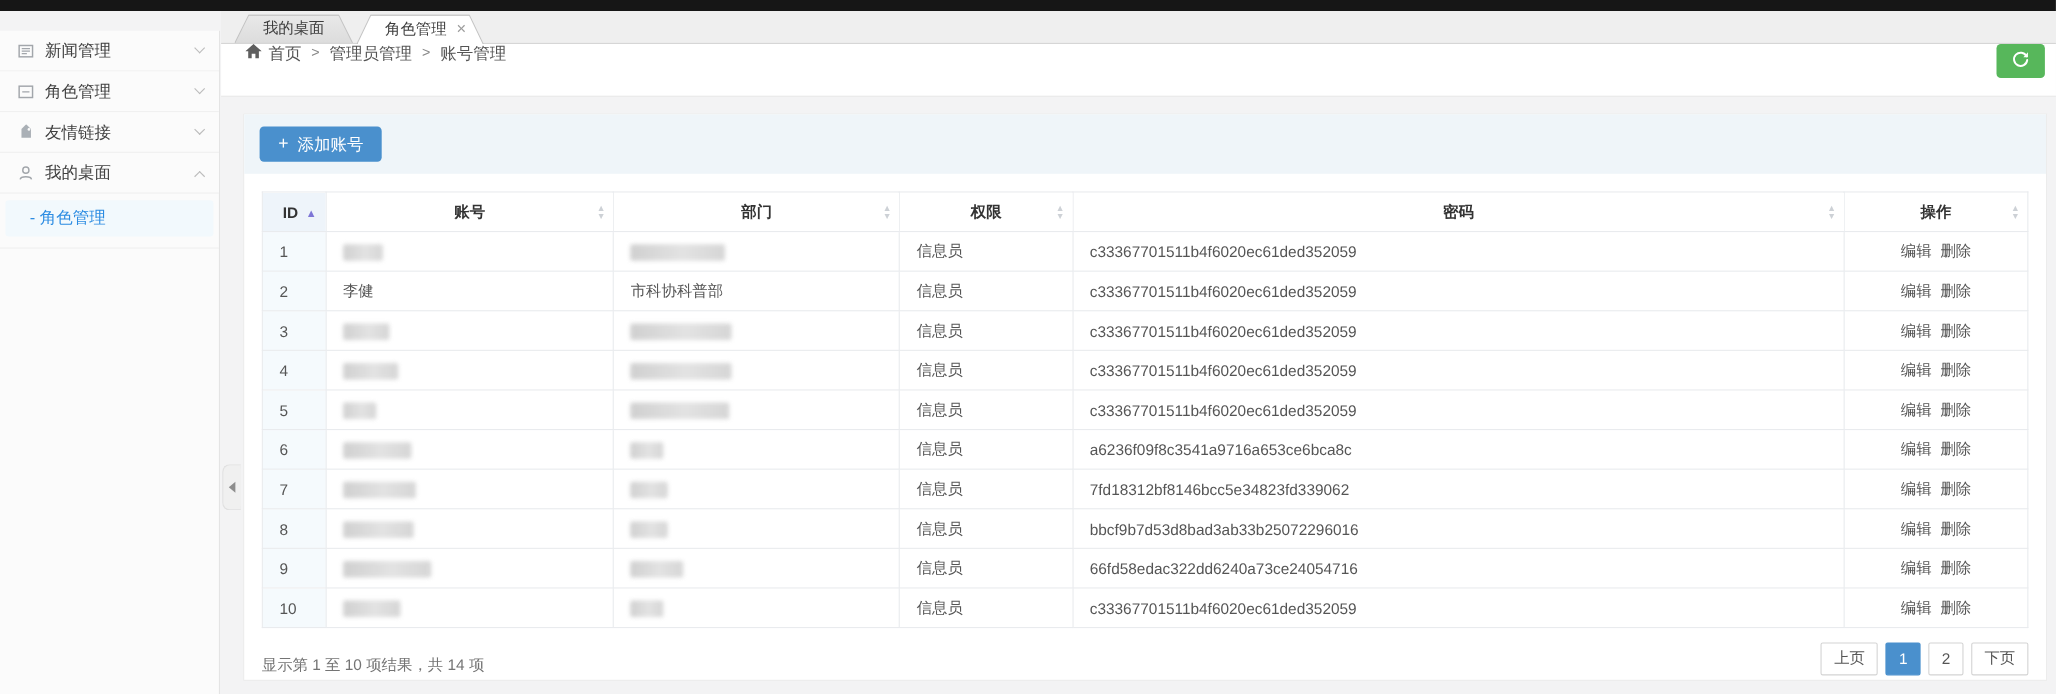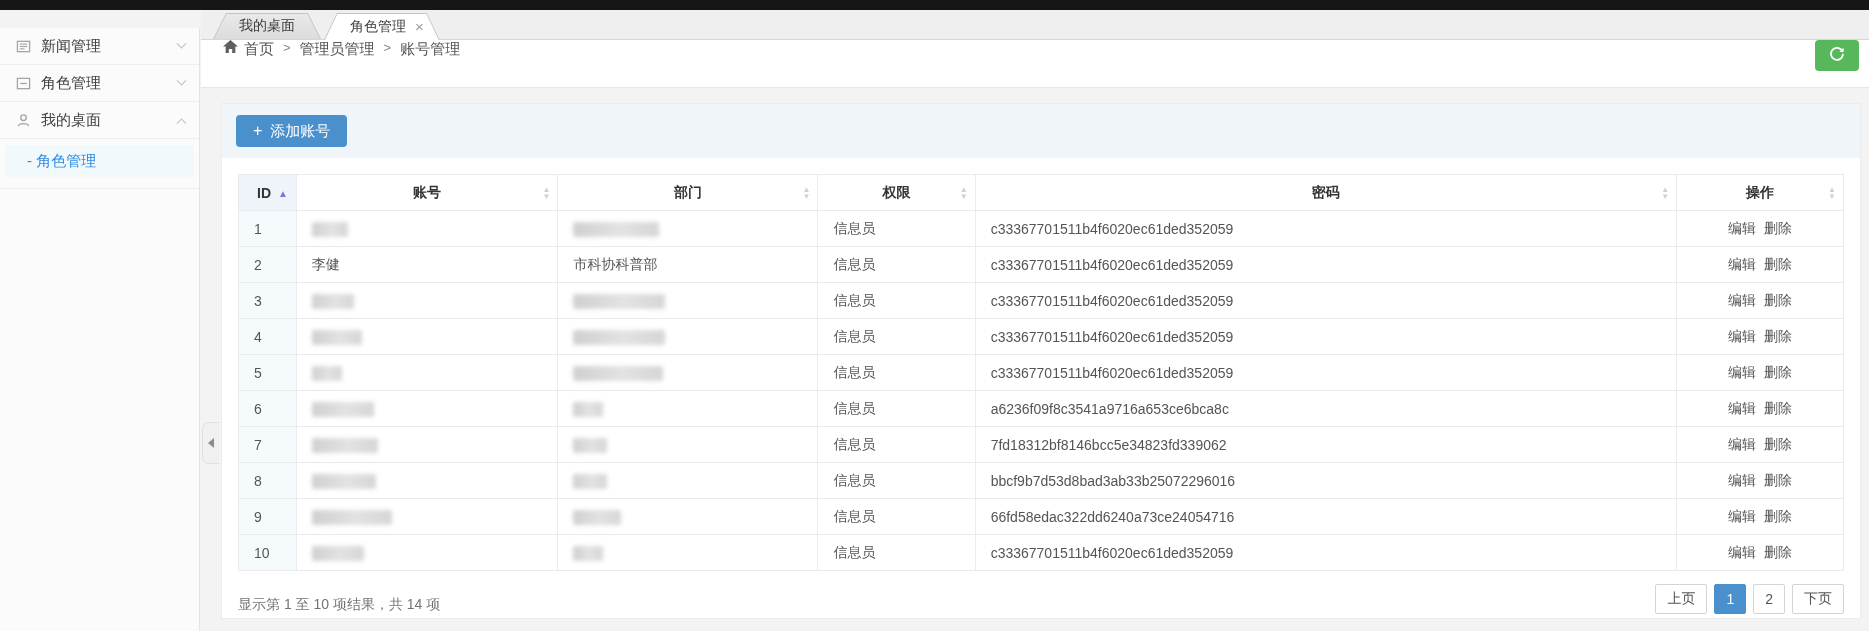--- a/index.html
+++ b/index.html
@@ -107,20 +107,30 @@
       <span class="chev down"></span>
     </div>
     <div class="side-item">
       <span class="side-icon">
         <svg width="15" height="15" viewBox="0 0 16 16">
             <rect x="1.5" y="2.5" width="13" height="11" fill="none" stroke="#a2a6ab" stroke-width="1.4"></rect>
             <line x1="4.5" y1="8" x2="11.5" y2="8" stroke="#a2a6ab" stroke-width="1.4"></line>
           </svg>
       </span>
       <span>角色管理</span>
+      <span class="chev down"></span>
+    </div>
+    <div class="side-item">
+      <span class="side-icon">
+        <svg width="15" height="15" viewBox="0 0 16 16">
+            <path d="M1.5 8.5 L7.5 2.5 L14 2.5 L14 9 L8 15 Z" transform="rotate(-45 8 8)" fill="#aab0b6"></path>
+            <circle cx="11" cy="5" r="1.3" fill="#fbfbfb"></circle>
+          </svg>
+      </span>
+      <span>友情链接</span>
       <span class="chev down"></span>
     </div>
     <div class="side-item">
       <span class="side-icon">
         <svg width="15" height="15" viewBox="0 0 16 16">
             <circle cx="8" cy="5" r="3" fill="none" stroke="#a2a6ab" stroke-width="1.4"></circle>
             <path d="M2.5 14 C3 10.5 13 10.5 13.5 14" fill="none" stroke="#a2a6ab" stroke-width="1.4"></path>
           </svg>
       </span>
       <span>我的桌面</span>

